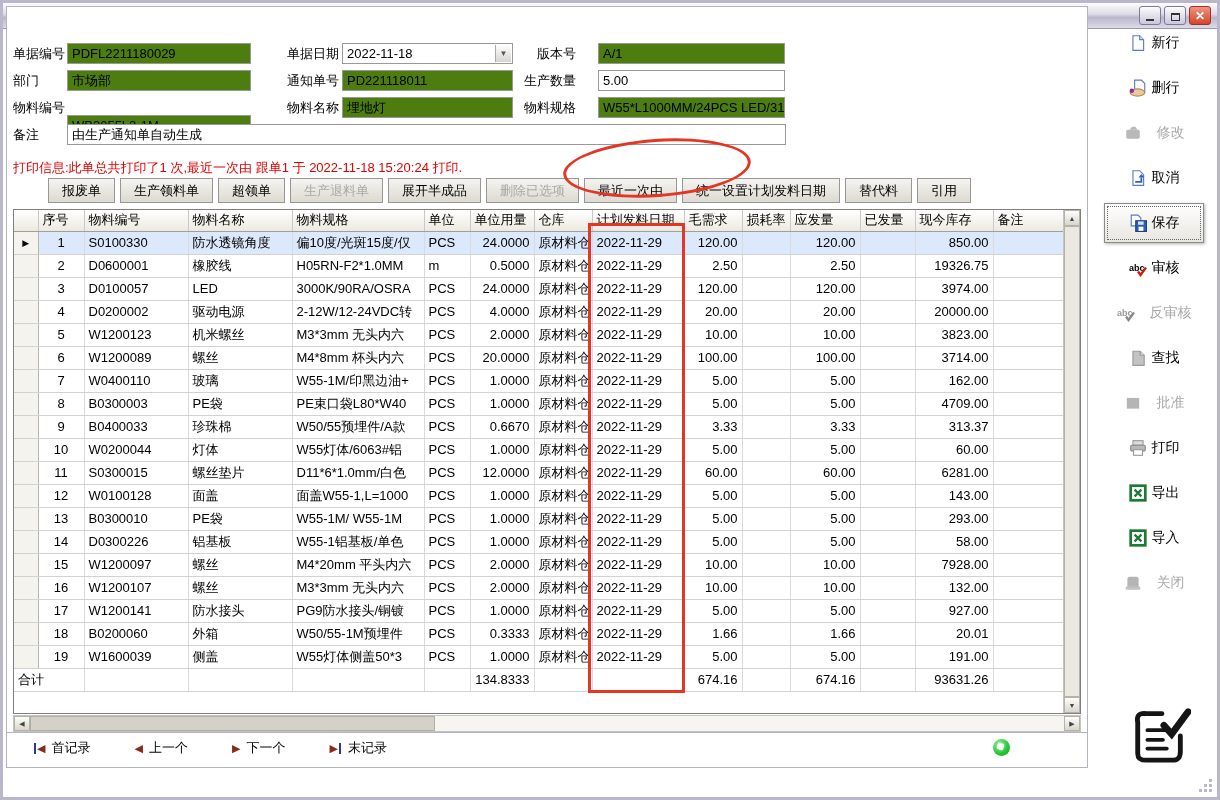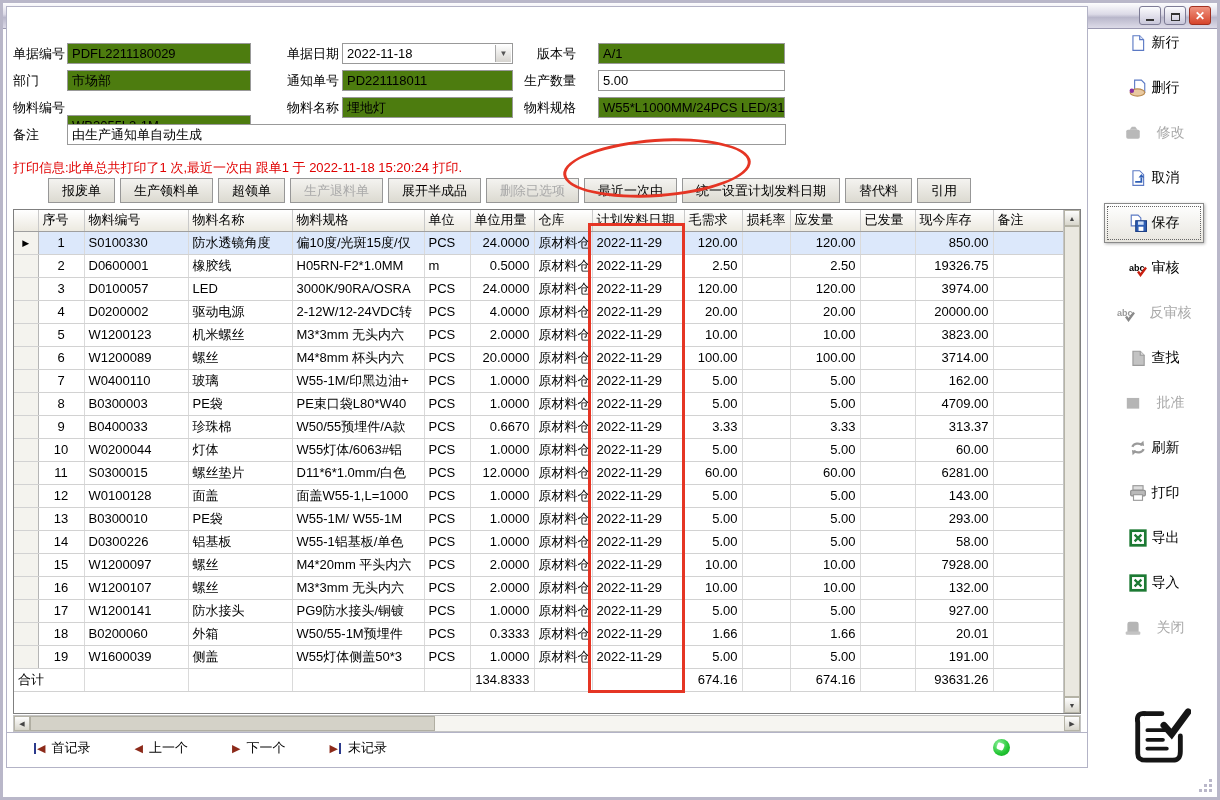--- a/index.html
+++ b/index.html
@@ -657,31 +657,20 @@
         <span class="sico">
           <svg viewBox="0 0 16 16">
             <rect x="2.5" y="3.5" width="11" height="9.5" fill="#b5b5b5"></rect>
           </svg>
         </span>
         <span>批准</span>
       </div>
       <div class="sbtn">
         <span class="sico">
           <svg viewBox="0 0 16 16">
-            <path d="M3 7 a5 4.2 0 0 1 8.6-1.4" stroke="#9a9a9a" stroke-width="2" fill="none"></path>
-            <path d="M12.8 1.6 l0.6 4.6 -4.4-1z" fill="#9a9a9a"></path>
-            <path d="M13 9 a5 4.2 0 0 1 -8.6 1.4" stroke="#9a9a9a" stroke-width="2" fill="none"></path>
-            <path d="M3.2 14.4 l-0.6-4.6 4.4 1z" fill="#9a9a9a"></path>
-          </svg>
-        </span>
-        <span>刷新</span>
-      </div>
-      <div class="sbtn">
-        <span class="sico">
-          <svg viewBox="0 0 16 16">
             <rect x="3.5" y="1.5" width="9" height="4" fill="#ddd" stroke="#999"></rect>
             <rect x="1.5" y="5.5" width="13" height="5" rx="1" fill="#b9b9b9" stroke="#8a8a8a"></rect>
             <rect x="4" y="9.5" width="8" height="5" fill="#fff" stroke="#999"></rect>
           </svg>
         </span>
         <span>打印</span>
       </div>
       <div class="sbtn">
         <span class="sico">
           <svg viewBox="0 0 16 16">

